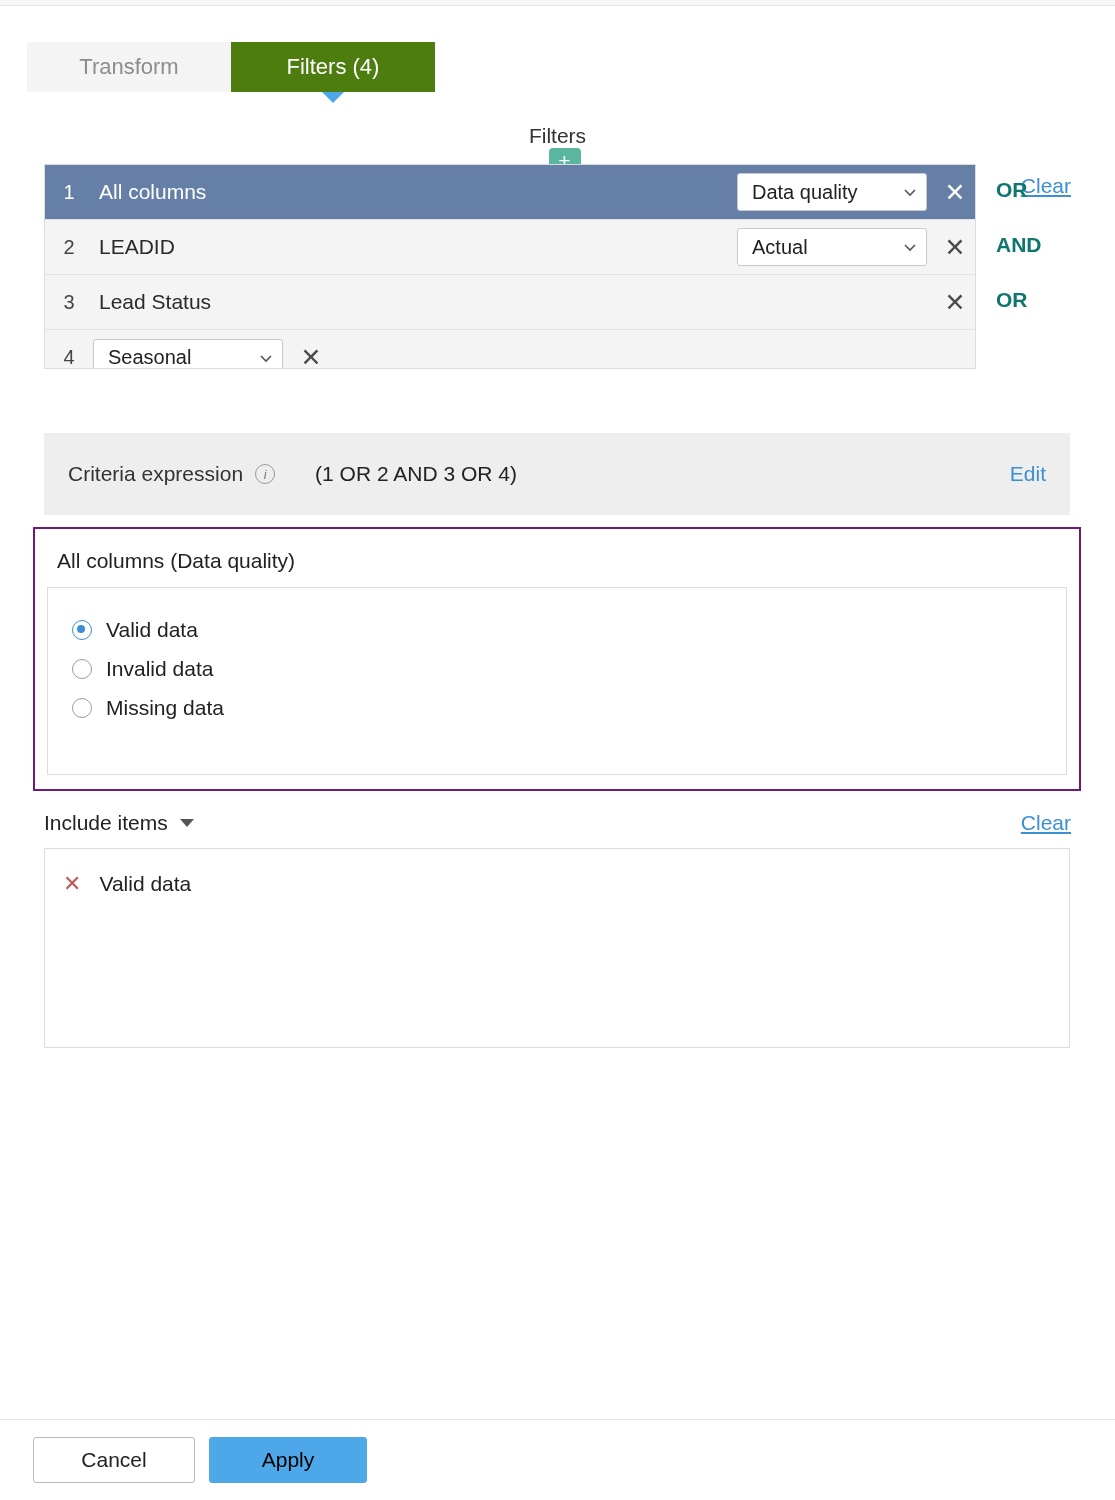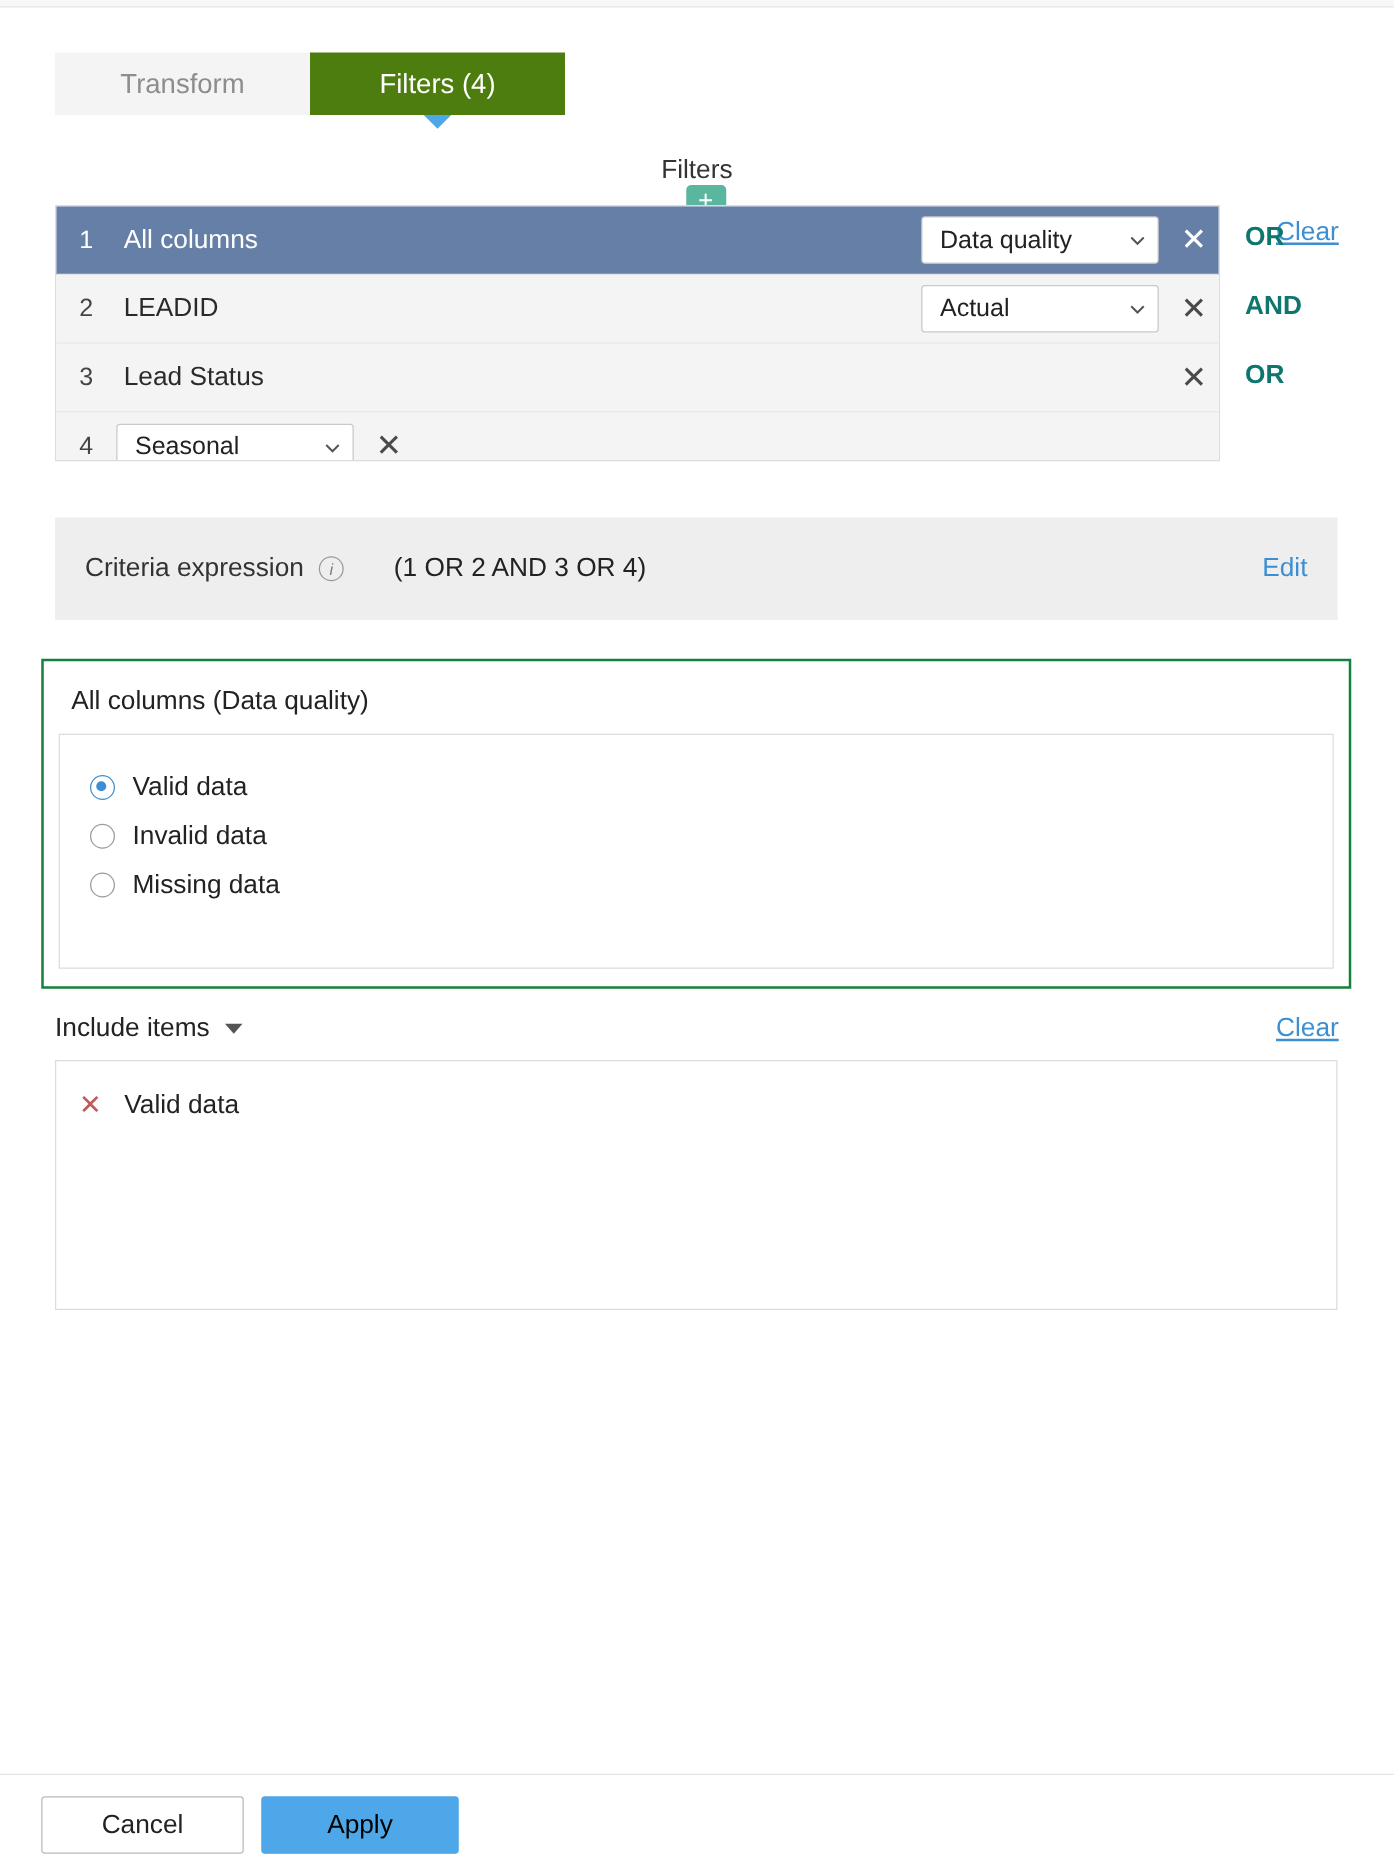--- a/index.html
+++ b/index.html
@@ -17,21 +17,21 @@
     height: 1500px;
     background: #fff;
   }
   .topline {
     position: absolute; top: 0; left: 0; right: 0; height: 6px;
     background: #f7f7f7; border-bottom: 1px solid #e6e6e6;
   }
 
   
   .tabs {
-    position: absolute; top: 42px; left: 44px;
+    position: absolute; top: 42px; left: 27px;
     display: flex; align-items: flex-start;
   }
   .tab {
     height: 50px;
     min-width: 204px;
     display: flex; align-items: center; justify-content: center;
     font-size: 22px;
     cursor: pointer;
     user-select: none;
   }
@@ -149,21 +149,21 @@
     position: absolute;
     font-size: 21px;
     color: #0f766e;
     font-weight: bold;
     left: 996px;
     cursor: pointer;
   }
 
   
   .criteria {
-    position: absolute; top: 414px; left: 44px;
+    position: absolute; top: 433px; left: 44px;
     width: 1026px; height: 82px;
     background: #eeeeee;
     display: flex; align-items: center;
     padding: 0 24px;
   }
   .criteria-label { font-size: 21px; color: #333; }
   .info-icon {
     display: inline-flex; align-items: center; justify-content: center;
     width: 20px; height: 20px;
     border: 1px solid #9a9a9a;
@@ -183,21 +183,21 @@
     margin-left: auto;
     color: #3c8fd3;
     font-size: 21px;
     cursor: pointer;
   }
 
   
   .panel {
     position: absolute; top: 527px; left: 33px;
     width: 1048px; height: 264px;
-    border: 2px solid #15803d;
+    border: 2px solid #701a75;
     background: #fff;
     padding: 14px 12px 10px 12px;
   }
   .panel-title {
     font-size: 21px; color: #222;
     margin: 6px 0 14px 10px;
   }
   .radio-box {
     border: 1px solid #dcdcdc;
     height: 188px;

